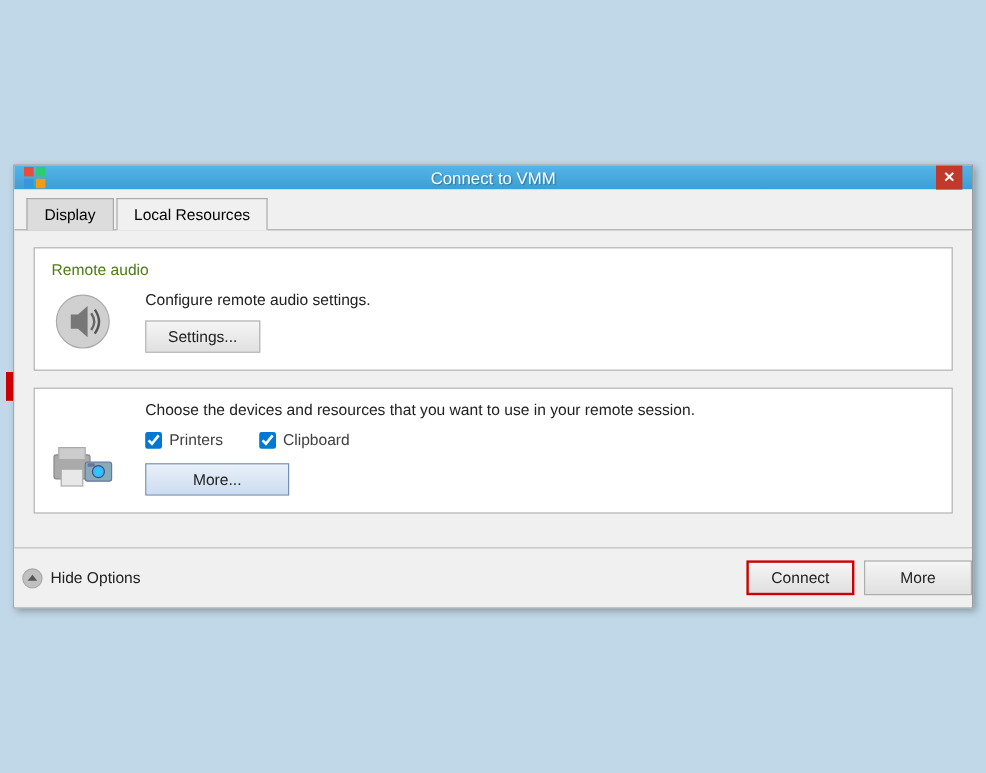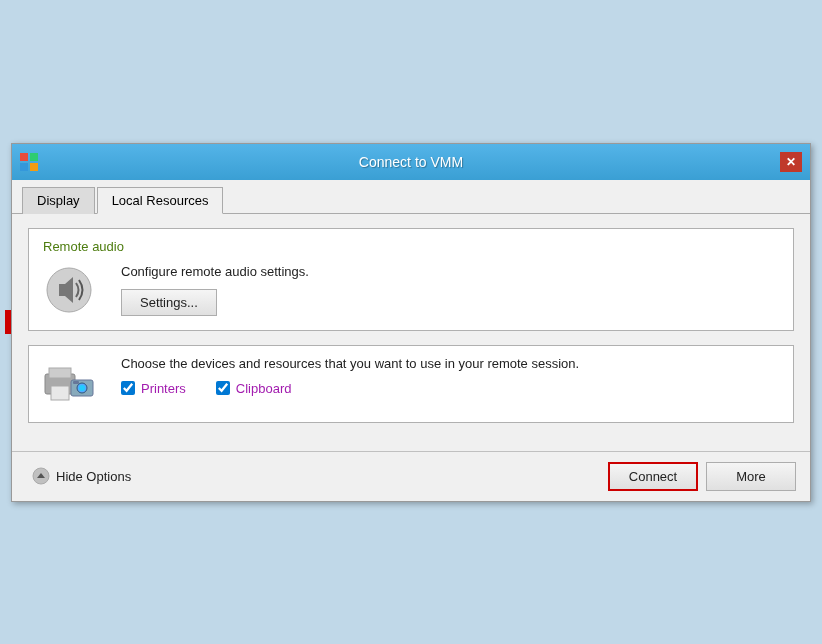--- a/index.html
+++ b/index.html
@@ -17,21 +17,21 @@
 
     .window {
       width: 800px;
       background: #f0f0f0;
       border: 1px solid #999;
       box-shadow: 2px 2px 6px rgba(0,0,0,0.3);
     }
 
     .title-bar {
       background: linear-gradient(to bottom, #54b4e8, #3a9fd4);
-      height: 36px;
+      height: 20px;
       display: flex;
       align-items: center;
       justify-content: space-between;
       padding: 0 8px;
       user-select: none;
     }
 
     .title-bar-left {
       display: flex;
       align-items: center;
@@ -184,28 +184,28 @@
 
     .checkbox-item input[type="checkbox"] {
       width: 14px;
       height: 14px;
       cursor: pointer;
       accent-color: #0078d4;
     }
 
     .checkbox-label {
       font-size: 13px;
-      color: #a21caf;
+      color: #404040;
     }
 
     .footer {
       display: flex;
       align-items: center;
       justify-content: space-between;
-      padding: 10px 14px;
+      padding: 10px 0;
       border-top: 1px solid #c0c0c0;
       background: #f0f0f0;
     }
 
     .footer-left {
       display: flex;
       align-items: center;
       gap: 6px;
     }
 
@@ -306,20 +306,21 @@
               <div class="checkboxes-row">
                 <div class="checkbox-item">
                   <input type="checkbox" id="printers-check" checked="" style="">
                   <label class="checkbox-label" for="printers-check">Printers</label>
                 </div>
                 <div class="checkbox-item">
                   <input type="checkbox" id="clipboard-check" checked="" style="">
                   <label class="checkbox-label" for="clipboard-check">Clipboard</label>
                 </div>
               </div>
+              <button class="win-button more-btn">More...</button>
             </div>
           </div>
         </div>
 
       </div>
 
       <div class="footer">
         <div class="footer-left">
           <button class="hide-options-btn">
             <svg width="18" height="18" viewBox="0 0 18 18">

